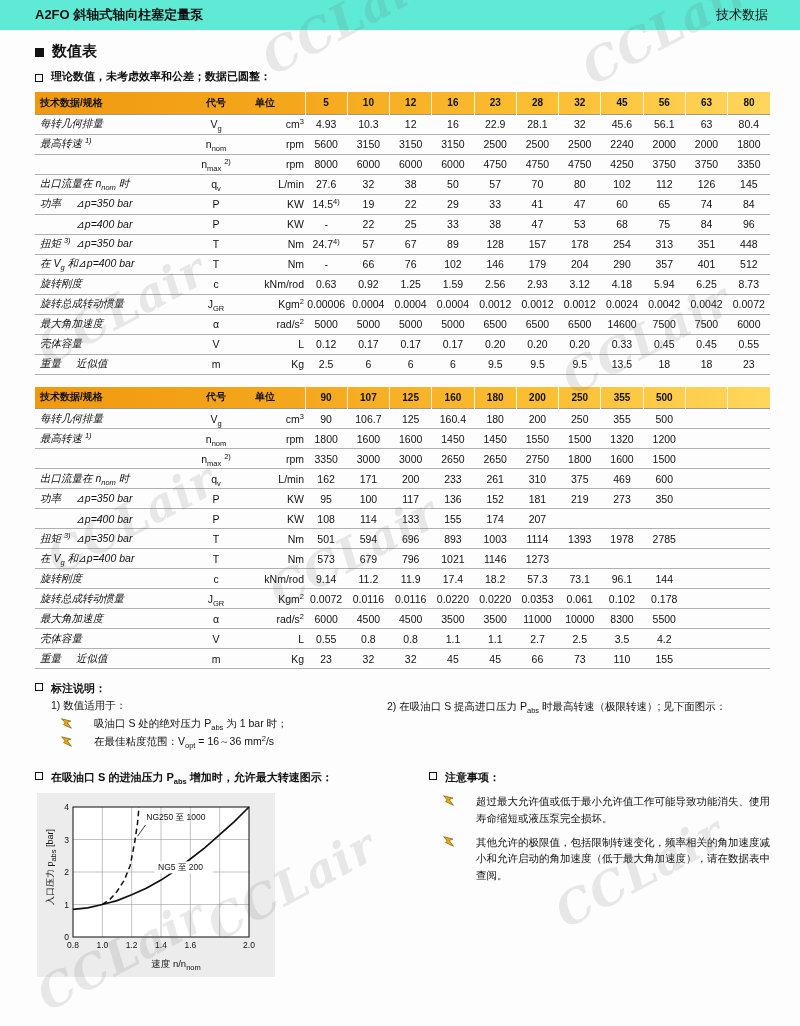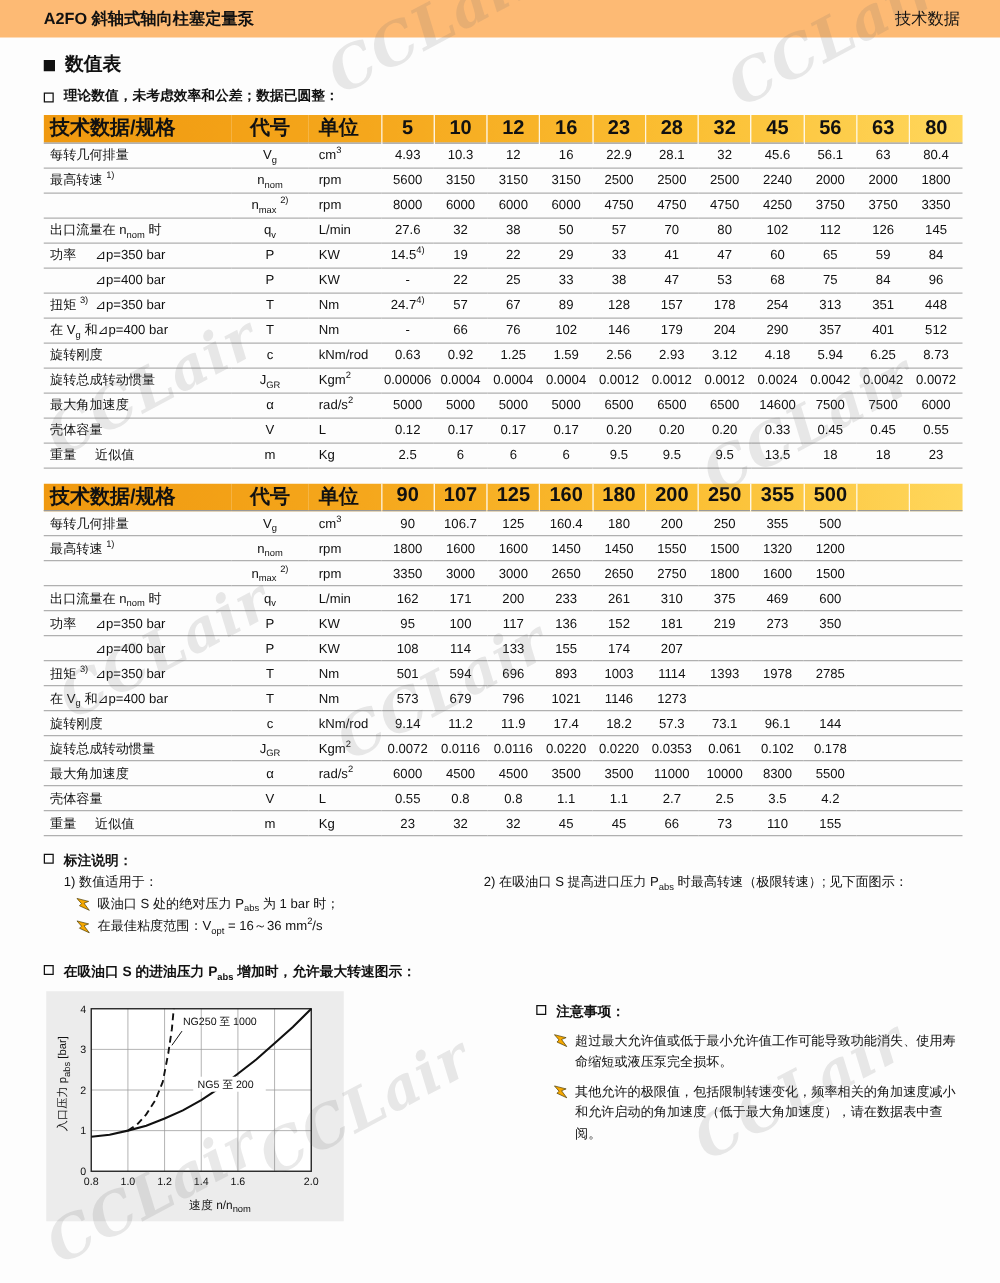--- a/index.html
+++ b/index.html
@@ -6,21 +6,21 @@
   html,body { width:800px; height:1026px; }
   body {
     background:#fdfdfd;
     font-family:"Liberation Sans","DejaVu Sans",sans-serif;
     color:#111;
     position:relative;
     overflow:hidden;
   }
   
   .topbar {
-    height:30px; background:#fdba74;
+    height:30px; background:#5eead4;
     display:flex; justify-content:space-between; align-items:center;
     padding:0 32px 0 35px;
     position:relative; z-index:1;
   }
   .t-title { font-weight:bold; font-size:13px; }
   .t-right { font-size:13px; }
 
   .content { padding:12px 30px 0 35px; position:relative; z-index:1; }
 
   .sec-head { display:flex; align-items:center; gap:8px; font-weight:bold; font-size:15px; margin-bottom:8px; }
@@ -28,44 +28,44 @@
   .sub-head { display:flex; align-items:flex-start; gap:8px; font-weight:bold; font-size:11px; }
   .sq-filled { width:9px; height:9px; background:#111; flex:0 0 auto; margin-top:1px; }
   .sq-outline { width:8px; height:8px; border:1.5px solid #111; flex:0 0 auto; margin-top:2px; }
 
   
   table.data-table { width:735px; border-collapse:collapse; table-layout:fixed; margin-bottom:12px; }
   table.data-table thead tr {
     background:linear-gradient(90deg,#f0990f 0%,#f5a71c 35%,#fbbf33 70%,#ffd75c 100%);
     border-bottom:1px solid #999;
   }
-  th { height:22px; font-size:16px; font-weight:bold; padding:0 1px; text-align:center; }
+  th { height:22px; font-size:10px; font-weight:bold; padding:0 1px; text-align:center; }
   th.c-label { width:150px; text-align:left; padding-left:5px; }
   th.c-code  { width:62px; }
   th.c-unit  { width:58px; text-align:left; padding-left:8px; }
   th.c-num   { border-left:1px solid rgba(255,255,255,.85); }
   td { height:20px; border-bottom:1px solid #b0b0b0; font-size:10.5px; text-align:center; padding:0 1px; }
-  td.c-label { text-align:left; }
-  td.c-unit  { text-align:left; padding-left:8px; }
+  td.c-label { text-align:left;font-style:italic; }
+  td.c-unit  { text-align:right; padding-left:8px; }
   .lbl { display:inline-block; min-width:40px; padding-left:4px; }
   sub, sup { font-size:7.5px; line-height:0; }
 
   
   .notes { display:flex; margin-top:2px; }
   .notes-left { width:352px; }
   .notes-right { flex:1; margin-top:17px; }
   .fn-lead { font-size:10.5px; margin:3px 0 2px 16px; }
-  .fn-bullet { display:flex; gap:6px; margin:3px 0 3px 26px; font-size:10.5px; line-height:1.45; }
+  .fn-bullet { display:flex; gap:22px; margin:3px 0 3px 26px; font-size:10.5px; line-height:1.45; }
   .zap { width:11px; height:11px; flex:0 0 auto; margin-top:2px; }
   .fn-item { font-size:10.5px; line-height:1.55; margin-bottom:3px; padding-left:14px; text-indent:-14px; }
 
   
   .bottom { display:flex; margin-top:18px; }
   .chart-col { width:392px; }
-  .caution-col { flex:1; padding-left:2px;margin-top:32px; }
+  .caution-col { flex:1; padding-left:2px; }
   .caution-col .fn-bullet { margin:8px 0 8px 14px; line-height:1.55;justify-content:space-between; }
 
   .fig { position:relative; width:238px; background:#ececec; padding:6px 6px 6px 12px; margin:8px 0 0 2px; }
   .fig svg { display:block; }
   .ylab { position:absolute; left:-57px; top:68px; width:140px; height:12px; text-align:center;
           transform:rotate(-90deg); font-size:9px; white-space:nowrap; }
   .xlab { text-align:center; padding-left:34px; font-size:9.5px; margin-top:5px; }
 
   .grid  { stroke:#9a9a9a; stroke-width:0.6; }
   .frame { stroke:#222; stroke-width:1.1; }
@@ -207,21 +207,21 @@
           <td class="c-unit">KW</td>
           <td class="c-num">14.5<sup>4)</sup></td>
           <td class="c-num">19</td>
           <td class="c-num">22</td>
           <td class="c-num">29</td>
           <td class="c-num">33</td>
           <td class="c-num">41</td>
           <td class="c-num">47</td>
           <td class="c-num">60</td>
           <td class="c-num">65</td>
-          <td class="c-num">59</td>
+          <td class="c-num">74</td>
           <td class="c-num">84</td>
         </tr>
         <tr>
           <td class="c-label"><span class="lbl"></span><span class="sublbl">⊿p=400 bar</span></td>
           <td class="c-code">P</td>
           <td class="c-unit">KW</td>
           <td class="c-num">-</td>
           <td class="c-num">22</td>
           <td class="c-num">25</td>
           <td class="c-num">33</td>

